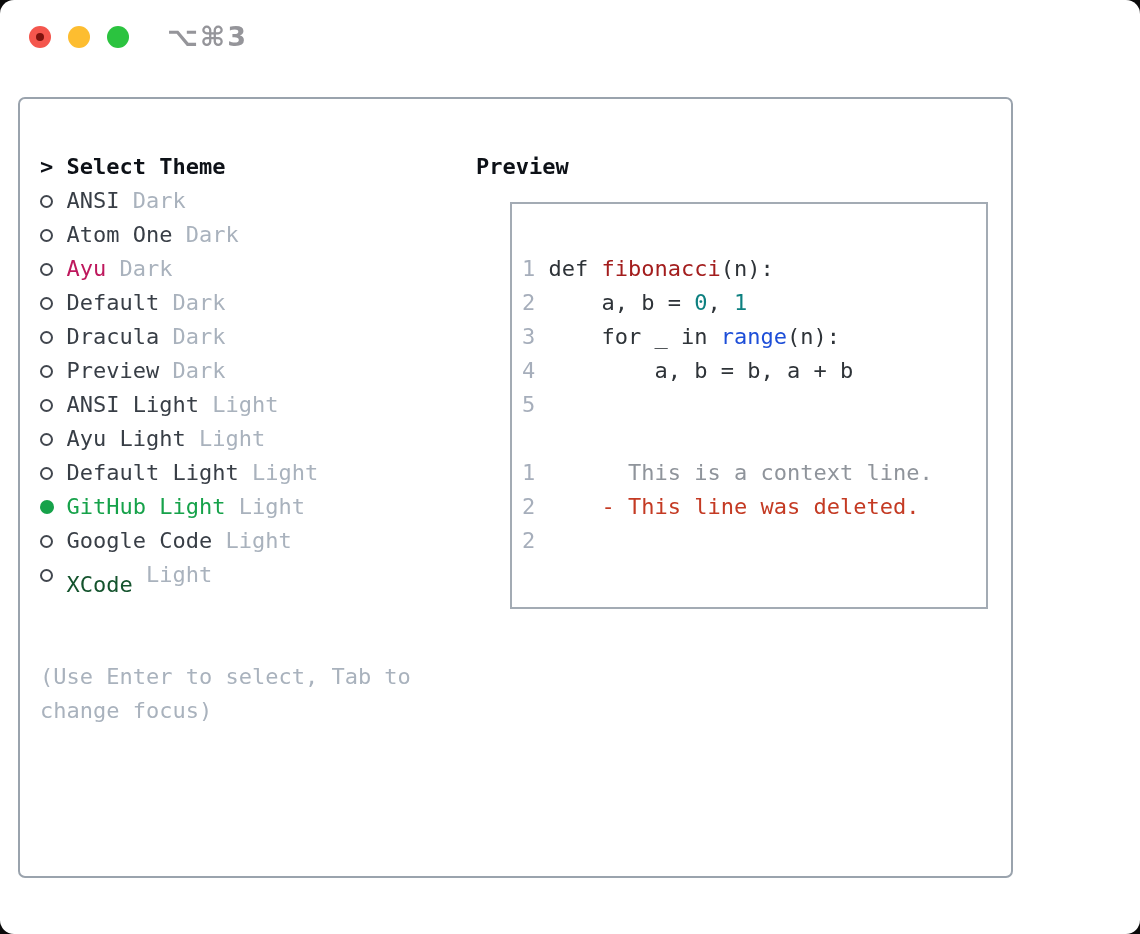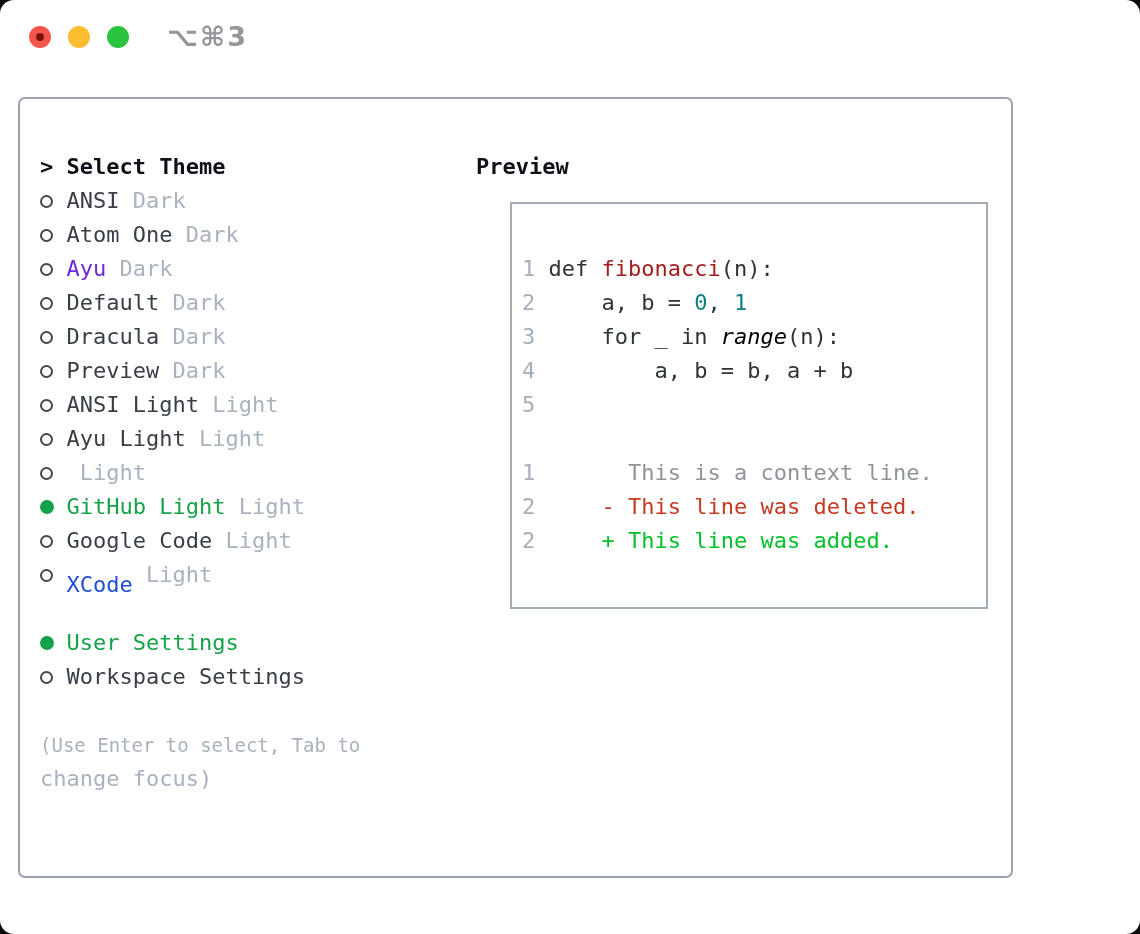--- a/index.html
+++ b/index.html
@@ -106,53 +106,49 @@
   <div class="panel">
 
     <div class="left-block">
       <div class="row">
         <span class="marker"><span class="chev">&gt;</span></span>
         <span class="hdr-label">Select Theme</span>
       </div>
       <div id="theme-list">
           <div class="row"><span class="marker"><span class="circle"></span></span><span class="item-label" style="color: rgb(56, 62, 70);">ANSI</span><span class="tag" style="color: rgb(169, 178, 189);"> Dark</span></div>
           <div class="row"><span class="marker"><span class="circle"></span></span><span class="item-label" style="color: rgb(56, 62, 70);">Atom One</span><span class="tag" style="color: rgb(169, 178, 189);"> Dark</span></div>
-          <div class="row"><span class="marker"><span class="circle"></span></span><span class="item-label" style="color: #6d28d9;">Ayu</span><span class="tag" style="color: rgb(169, 178, 189);"> Dark</span></div>
+          <div class="row"><span class="marker"><span class="circle"></span></span><span class="item-label" style="color: #be185d;">Ayu</span><span class="tag" style="color: rgb(169, 178, 189);"> Dark</span></div>
           <div class="row"><span class="marker"><span class="circle"></span></span><span class="item-label" style="color: rgb(56, 62, 70);">Default</span><span class="tag" style="color: rgb(169, 178, 189);"> Dark</span></div>
           <div class="row"><span class="marker"><span class="circle"></span></span><span class="item-label" style="color: rgb(56, 62, 70);">Dracula</span><span class="tag" style="color: rgb(169, 178, 189);"> Dark</span></div>
           <div class="row"><span class="marker"><span class="circle"></span></span><span class="item-label" style="color: rgb(56, 62, 70);">Preview</span><span class="tag" style="color: rgb(169, 178, 189);"> Dark</span></div>
           <div class="row"><span class="marker"><span class="circle"></span></span><span class="item-label" style="color: rgb(56, 62, 70);">ANSI Light</span><span class="tag" style="color: rgb(169, 178, 189);"> Light</span></div>
           <div class="row"><span class="marker"><span class="circle"></span></span><span class="item-label" style="color: rgb(56, 62, 70);">Ayu Light</span><span class="tag" style="color: rgb(169, 178, 189);"> Light</span></div>
-          <div class="row"><span class="marker"><span class="circle"></span></span><span class="tag" style="color: rgb(169, 178, 189);"> Light</span></div>
+          <div class="row"><span class="marker"><span class="circle"></span></span><span class="item-label" style="color: rgb(56, 62, 70);">Default Light</span><span class="tag" style="color: rgb(169, 178, 189);"> Light</span></div>
           <div class="row"><span class="marker"><span class="circle sel" style="background: rgb(22, 162, 74);"></span></span><span class="item-label" style="color: rgb(22, 162, 74);">GitHub Light</span><span class="tag" style="color: rgb(169, 178, 189);"> Light</span></div>
           <div class="row"><span class="marker"><span class="circle"></span></span><span class="item-label" style="color: rgb(56, 62, 70);">Google Code</span><span class="tag" style="color: rgb(169, 178, 189);"> Light</span></div>
-          <div class="row"><span class="marker"><span class="circle"></span></span><span class="item-label" style="color: #1d4ed8; margin-top: 20px;">XCode</span><span class="tag" style="color: rgb(169, 178, 189);"> Light</span></div>
+          <div class="row"><span class="marker"><span class="circle"></span></span><span class="item-label" style="color: #14532d; margin-top: 20px;">XCode</span><span class="tag" style="color: rgb(169, 178, 189);"> Light</span></div>
         </div>
       <div class="row"></div>
-      <div id="apply-list">
-          <div class="row"><span class="marker"><span class="circle sel" style="background: rgb(22, 162, 74);"></span></span><span class="item-label" style="color: rgb(22, 162, 74);">User Settings</span></div>
-          <div class="row"><span class="marker"><span class="circle"></span></span><span class="item-label" style="color: rgb(56, 62, 70);">Workspace Settings</span></div>
-        </div>
       <div class="row"></div>
       <div id="hint-block">
-          <div class="hint-row" style="color: rgb(169, 178, 189); font-size: 19px;">(Use Enter to select, Tab to</div>
+          <div class="hint-row" style="color: rgb(169, 178, 189); font-size: 22px;">(Use Enter to select, Tab to</div>
           <div class="hint-row" style="color: rgb(169, 178, 189); font-size: 22px;">change focus)</div>
         </div>
     </div>
 
     <div class="preview-label">Preview</div>
 
     <div class="preview-box">
       <div id="preview-lines">
           <div class="pline"><span class="ln" style="color: rgb(166, 174, 187);">1</span><span style="color: rgb(46, 51, 56);"> def </span><span style="color: rgb(163, 29, 29);">fibonacci</span><span style="color: rgb(46, 51, 56);">(n):</span></div>
           <div class="pline"><span class="ln" style="color: rgb(166, 174, 187);">2</span><span style="color: rgb(46, 51, 56);">     a, b = </span><span style="color: rgb(13, 128, 128);">0</span><span style="color: rgb(46, 51, 56);">, </span><span style="color: rgb(13, 128, 128);">1</span></div>
-          <div class="pline"><span class="ln" style="color: rgb(166, 174, 187);">3</span><span style="color: rgb(46, 51, 56);">     for _ in </span><span style="color: #000000; font-style: italic;">range</span><span style="color: rgb(46, 51, 56);">(n):</span></div>
+          <div class="pline"><span class="ln" style="color: rgb(166, 174, 187);">3</span><span style="color: rgb(46, 51, 56);">     for _ in </span><span style="color: #1d4ed8;">range</span><span style="color: rgb(46, 51, 56);">(n):</span></div>
           <div class="pline"><span class="ln" style="color: rgb(166, 174, 187);">4</span><span style="color: rgb(46, 51, 56);">         a, b = b, a + b</span></div>
           <div class="pline"><span class="ln" style="color: rgb(166, 174, 187);">5</span></div>
           <div class="pline"><span class="ln" style="color: rgb(166, 174, 187);"></span></div>
           <div class="pline"><span class="ln" style="color: rgb(166, 174, 187);">1</span><span style="color: rgb(143, 148, 155);">       This is a context line.</span></div>
           <div class="pline"><span class="ln" style="color: rgb(166, 174, 187);">2</span><span style="color: rgb(196, 58, 35);">     - This line was deleted.</span></div>
-          <div class="pline"><span class="ln" style="color: rgb(166, 174, 187);">2</span><span style="color: rgb(2, 192, 44);">     + This line was added.</span></div>
+          <div class="pline"><span class="ln" style="color: rgb(166, 174, 187);">2</span></div>
         </div>
     </div>
 
   </div>
 </div>
 
 </body></html>

